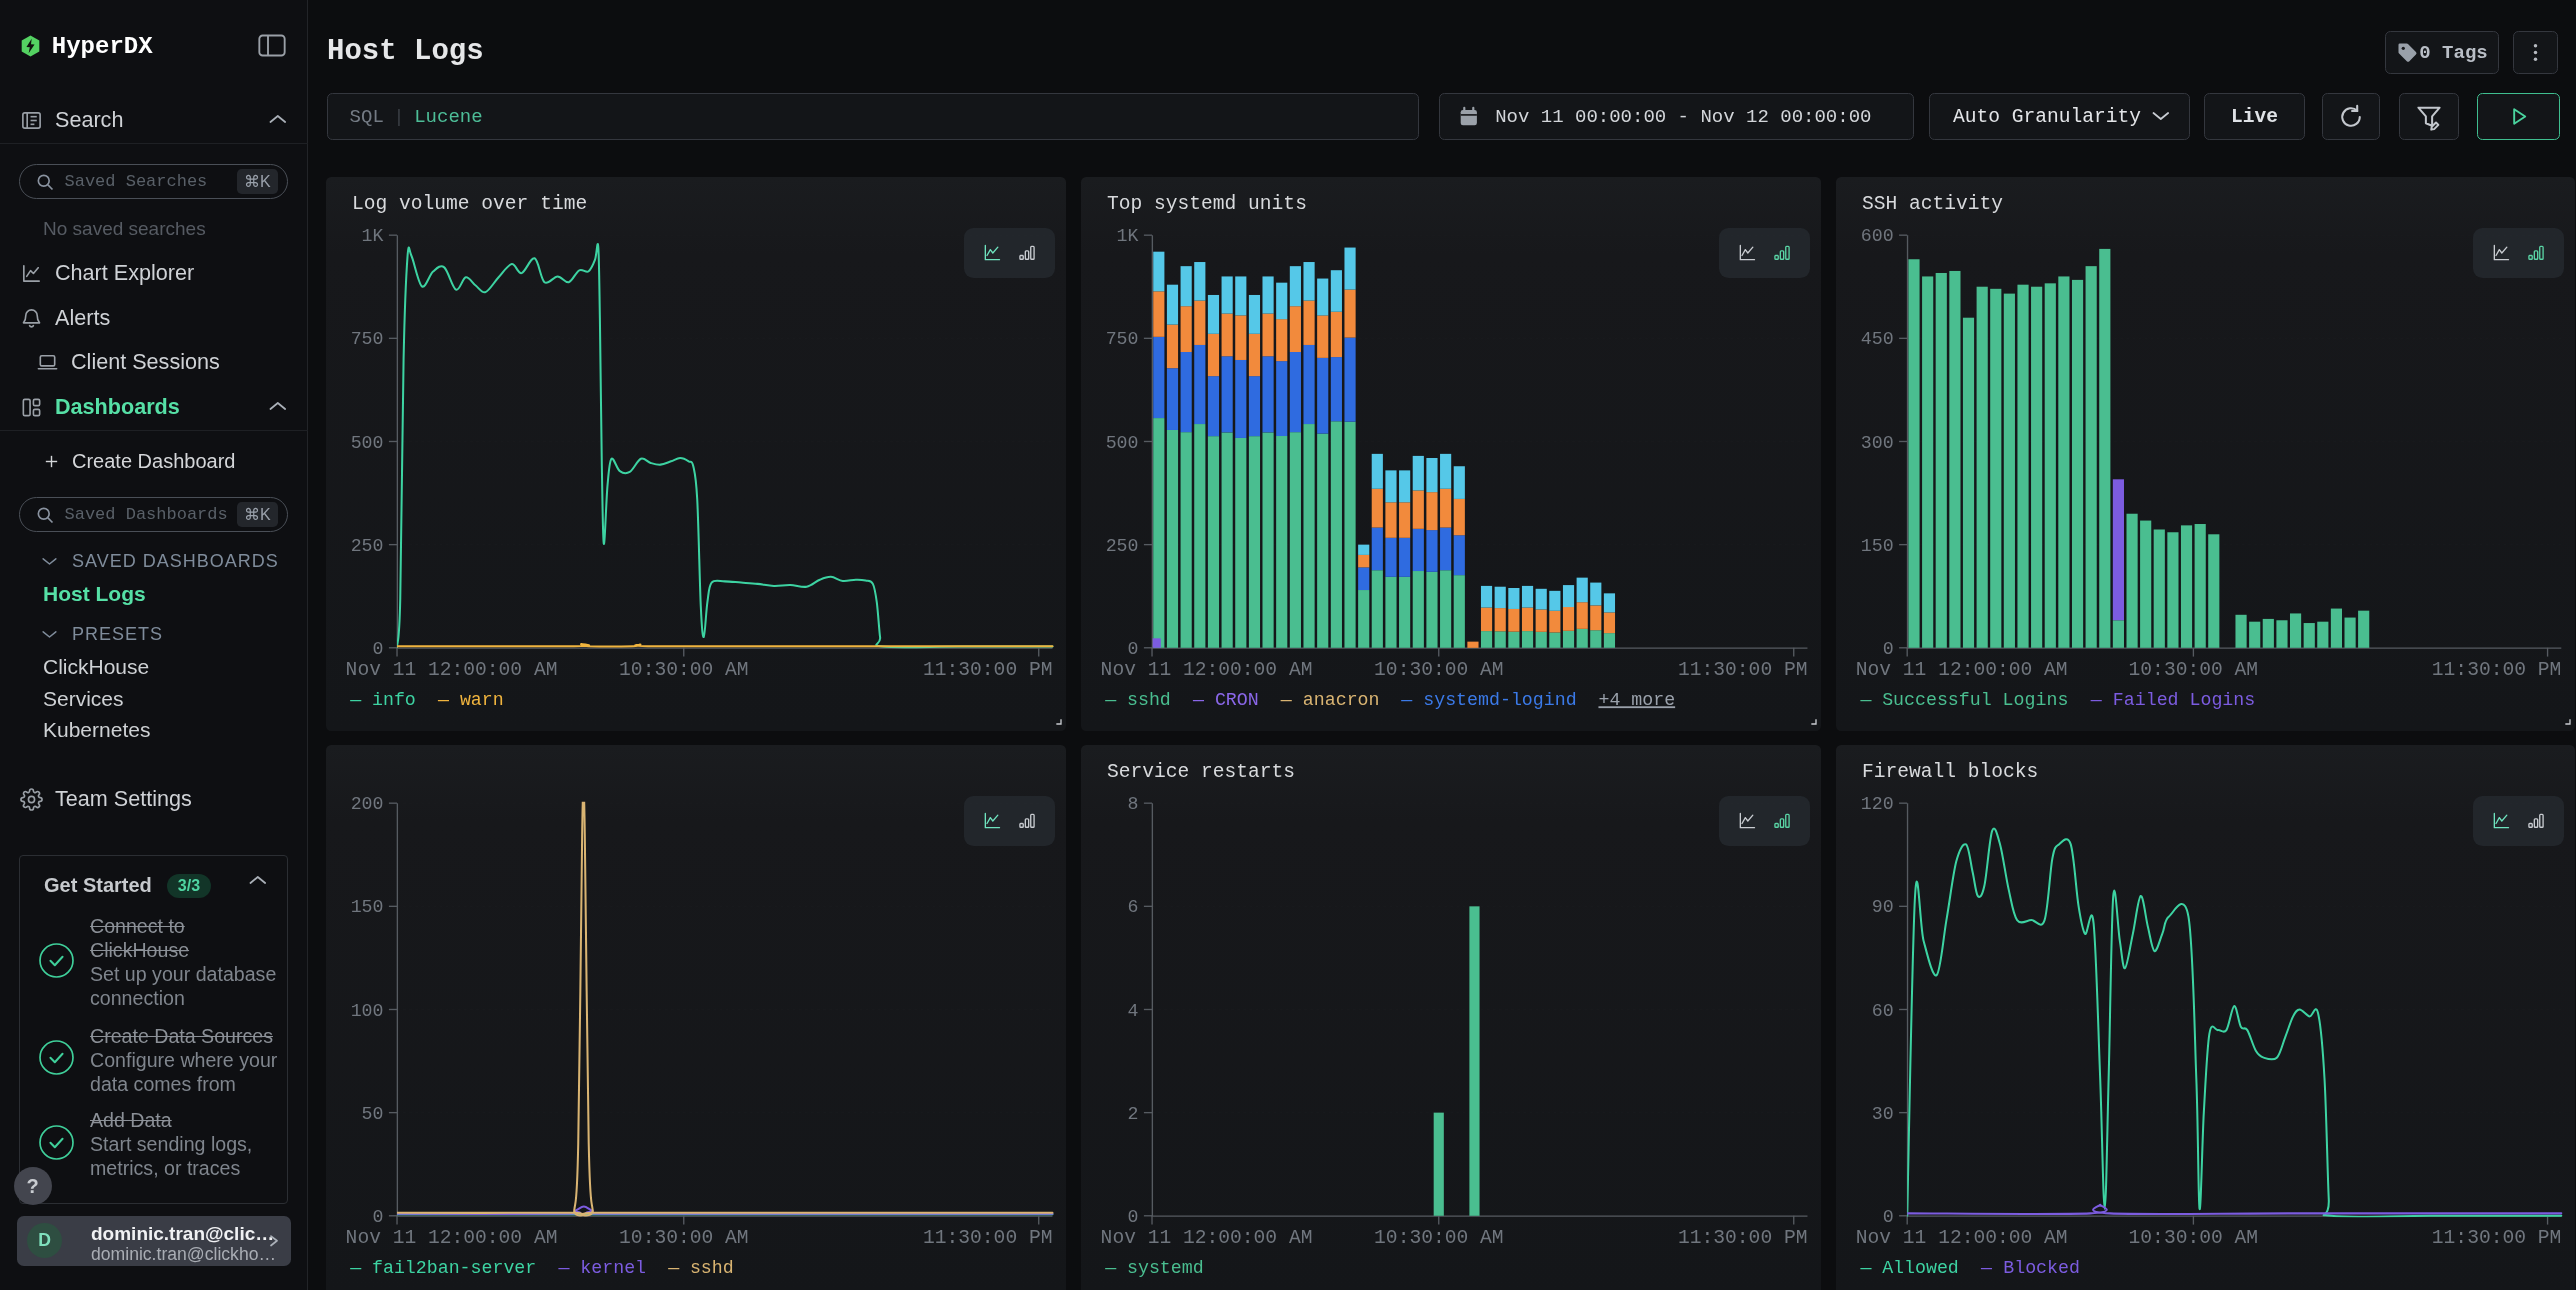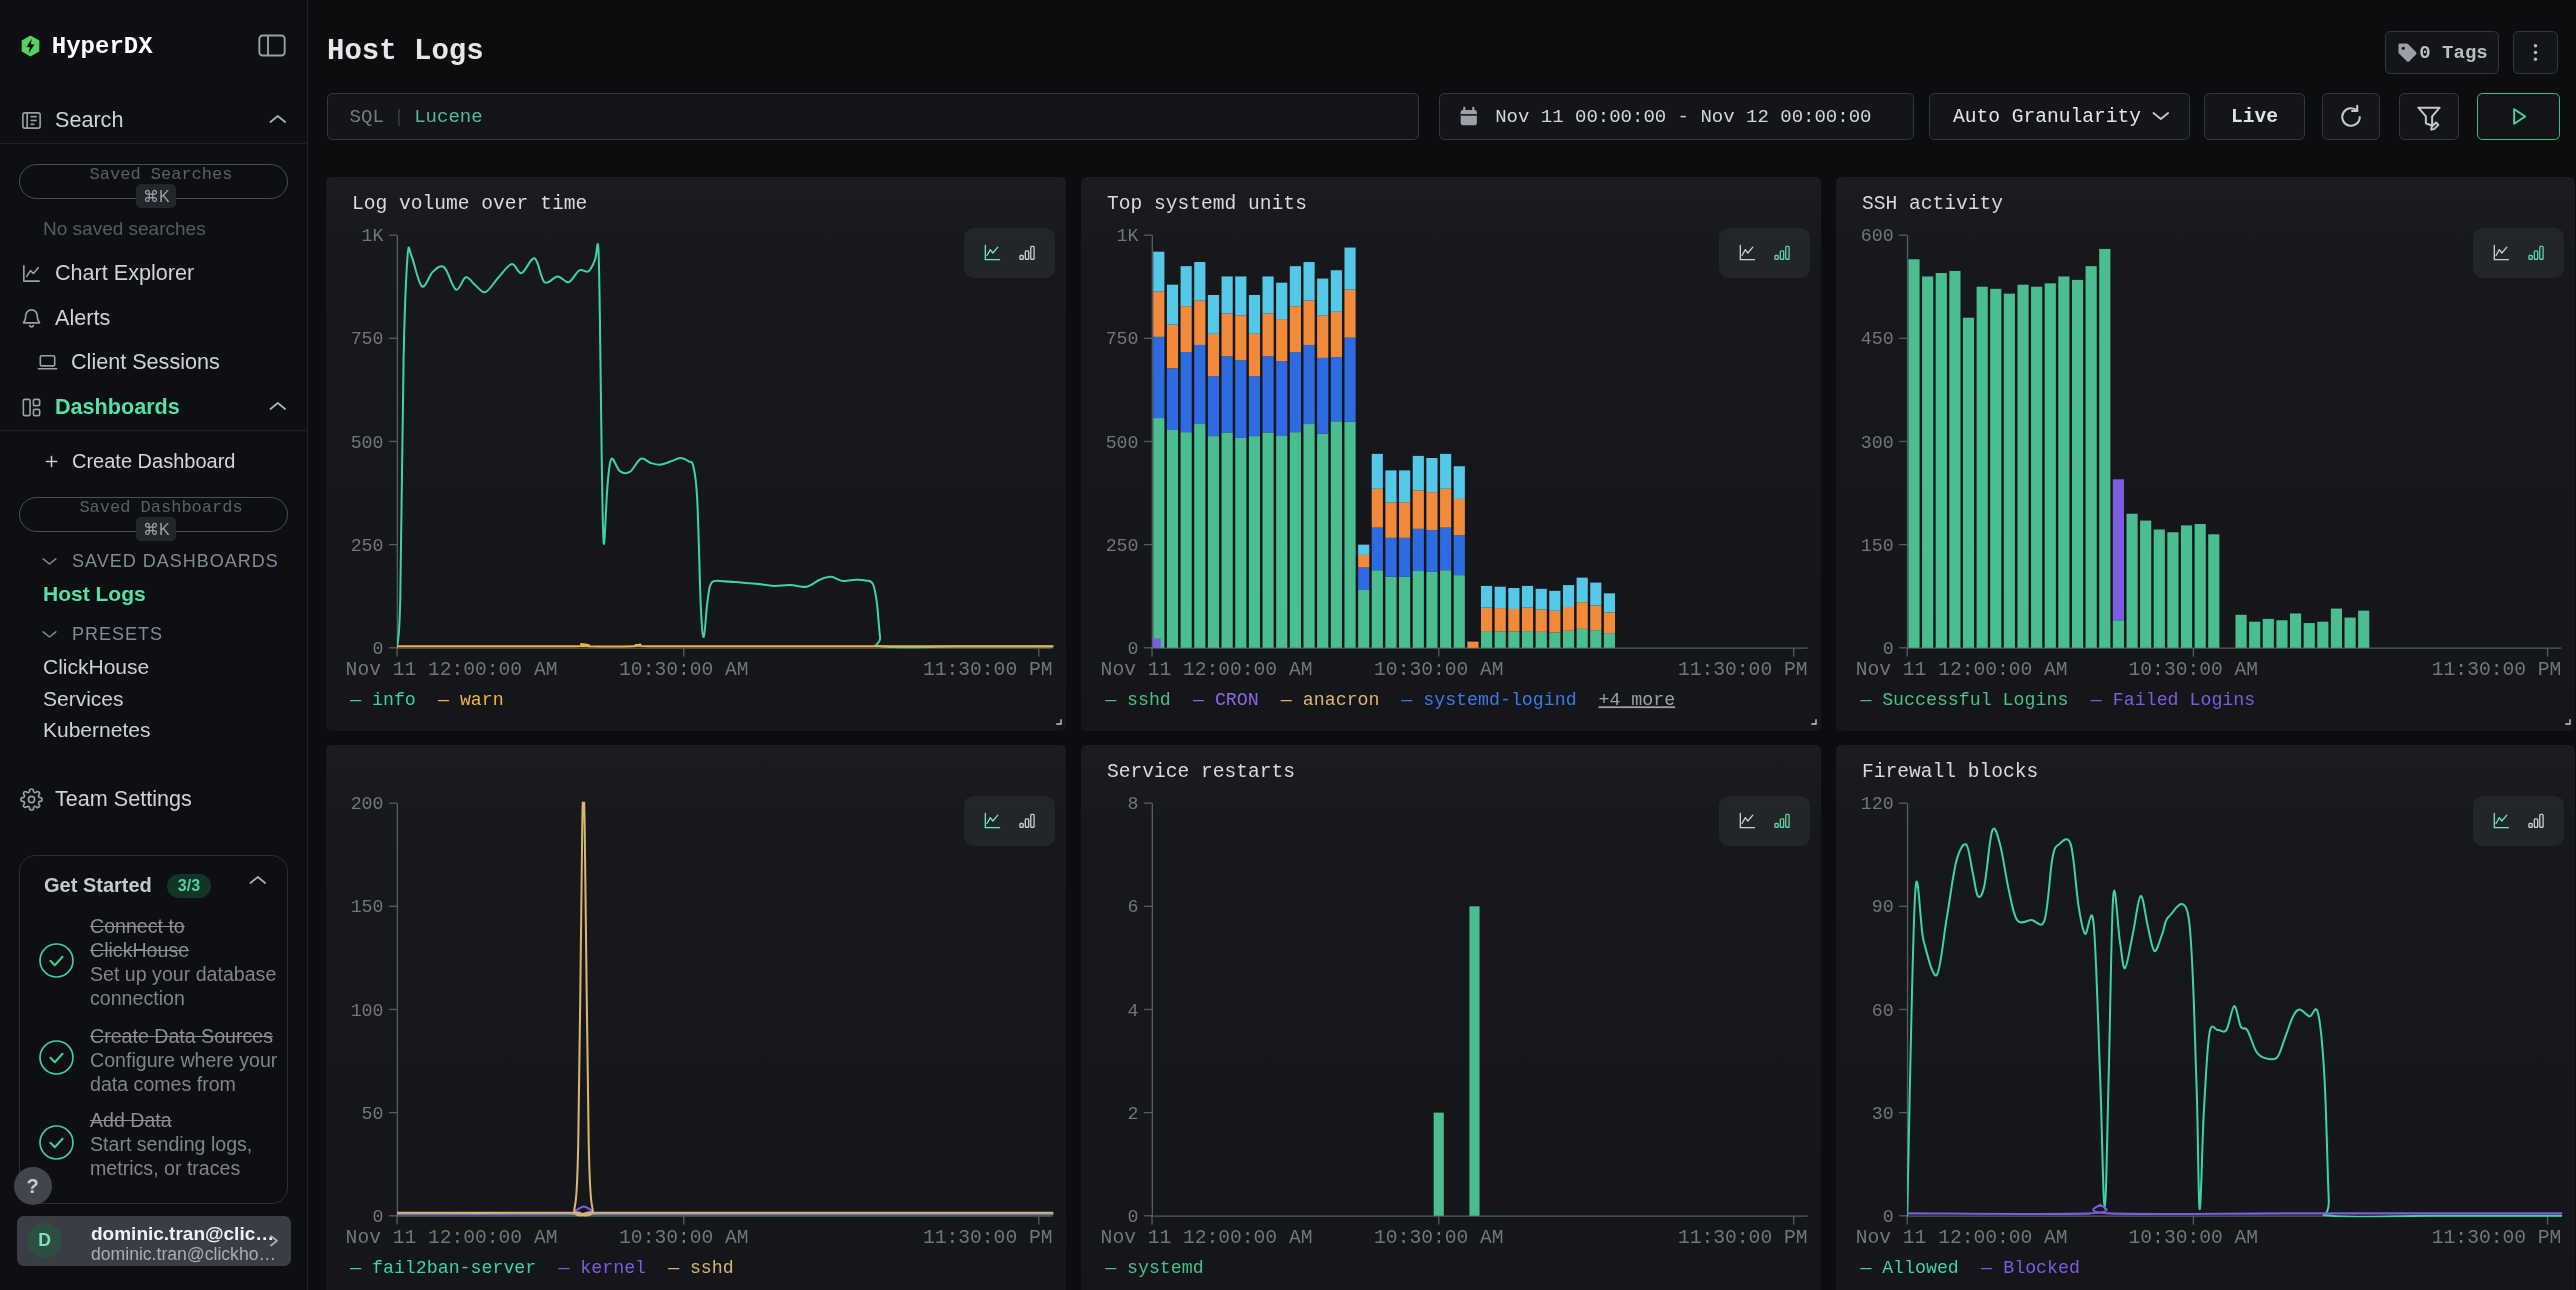--- a/index.html
+++ b/index.html
@@ -2,21 +2,21 @@
 <html style="font-size:10.8px"><head><meta charset="utf-8"><style>
 * { margin:0; padding:0; box-sizing:border-box; }
 html,body { width:2576px; height:1291px; background:#0c0d0f; overflow:hidden;
   font-family:"Liberation Sans", sans-serif; -webkit-font-smoothing:antialiased; }
 .abs { position:absolute; }
 #sidebar { position:absolute; left:0; top:0; width:308px; height:1291px;
   background:#0e0f12; border-right:1.4px solid #222428; }
 .srow { position:absolute; left:0; width:308px; display:flex; align-items:center; }
 .navtxt { font-size:21.6px; color:#cfd2d6; }
 .pill { position:absolute; left:19px; width:269px; height:35px; border:1.4px solid #4a4f57;
-  border-radius:19px; display:flex; align-items:center; padding:0 9.5px 0 15px;flex-direction:column; }
+  border-radius:19px; display:flex; align-items:center; padding:0 9.5px 0 15px; }
 .pill .ph { white-space:nowrap; font-family:"Liberation Mono", monospace; font-size:17px; color:#596068; margin-left:9.5px; flex:1; }
 .kchip { background:#23262b; border-radius:4.7px; font-family:"Liberation Sans", sans-serif; font-size:16px;
   color:#9aa1ab; padding:2.7px 6.8px; }
 .panel { position:absolute; background:linear-gradient(180deg,#1a1c1f 0%,#17181b 14%,#141619 100%); border-radius:5.4px; }
 .ptitle { position:absolute; left:26px; top:16px; font-family:"Liberation Mono", monospace; font-size:19.6px; color:#d8dadd; }
 .toggle { position:absolute; right:10.8px; top:51px; width:91px; height:50px; background:#22262b;
   border-radius:9.5px; display:flex; align-items:center; justify-content:center; gap:15px; }
 .rsz { position:absolute; right:2.7px; bottom:5.4px; }
 .hbtn { position:absolute; border:1.4px solid #34373e; border-radius:5.4px; background:#131518;
   display:flex; align-items:center; justify-content:center; }
@@ -130,21 +130,21 @@
   <div class="abs" style="left:43px;top:718px;font-size:21px;color:#ced1d4">Kubernetes</div>
 
   <div class="srow" style="top:780px;height:38px;padding-left:20px">
       <svg width="23" height="23" viewBox="0 0 24 24" fill="none" stroke="#9aa0a7" stroke-width="1.7" stroke-linecap="round" stroke-linejoin="round">
         <circle cx="12" cy="12" r="3.2"></circle>
         <path d="M19.4 15a1.7 1.7 0 0 0 .34 1.87l.06.06a2 2 0 1 1-2.83 2.83l-.06-.06a1.7 1.7 0 0 0-1.87-.34 1.7 1.7 0 0 0-1 1.55V21a2 2 0 1 1-4 0v-.09A1.7 1.7 0 0 0 9 19.36a1.7 1.7 0 0 0-1.87.34l-.06.06a2 2 0 1 1-2.83-2.83l.06-.06a1.7 1.7 0 0 0 .34-1.87 1.7 1.7 0 0 0-1.55-1H3a2 2 0 1 1 0-4h.09A1.7 1.7 0 0 0 4.64 9a1.7 1.7 0 0 0-.34-1.87l-.06-.06a2 2 0 1 1 2.83-2.83l.06.06a1.7 1.7 0 0 0 1.87.34H9a1.7 1.7 0 0 0 1-1.55V3a2 2 0 1 1 4 0v.09a1.7 1.7 0 0 0 1 1.55 1.7 1.7 0 0 0 1.87-.34l.06-.06a2 2 0 1 1 2.83 2.83l-.06.06a1.7 1.7 0 0 0-.34 1.87V9a1.7 1.7 0 0 0 1.55 1H21a2 2 0 1 1 0 4h-.09a1.7 1.7 0 0 0-1.55 1Z"></path>
       </svg>
       <span class="navtxt" style="margin-left:12px">Team Settings</span>
     </div>
 
-  <div class="abs" style="left:19px;top:855px;width:269px;height:349px;border:1.4px solid #2b2e33;border-radius:16px;background:#0e0f12">
+  <div class="abs" style="left:19px;top:855px;width:269px;height:349px;border:1.4px solid #2b2e33;border-radius:4px;background:#0e0f12">
     <div style="position:absolute;left:24px;top:17.6px;font-size:20px;font-weight:bold;color:#c6c9cd">Get Started</div>
     <div style="position:absolute;left:147px;top:17.6px;background:#123528;border-radius:12px;padding:3.4px 10.8px;font-size:16px;font-weight:bold;color:#4fd4a2">3/3</div>
     <span style="position:absolute;right:20px;top:19px"><svg width="17.6" height="10" viewBox="0 0 26 15" fill="none" stroke="#aab0b8" stroke-width="2.6" stroke-linecap="round" stroke-linejoin="round">
           <path d="M2 12 L13 3 L24 12"></path>
         </svg></span>
     <div style="position:absolute;left:19px;top:87px"><svg width="35" height="35" viewBox="0 0 52 52" fill="none">
           <circle cx="26" cy="26" r="24.5" stroke="#3fcf9a" stroke-width="2.5"></circle>
           <path d="M17 26.5 L23.5 33 L35 20.5" stroke="#3fcf9a" stroke-width="3" fill="none" stroke-linecap="round" stroke-linejoin="round"></path>
         </svg></div>
     <div style="position:absolute;left:70px;top:58px;width:203px;font-size:19.6px;line-height:24px">

